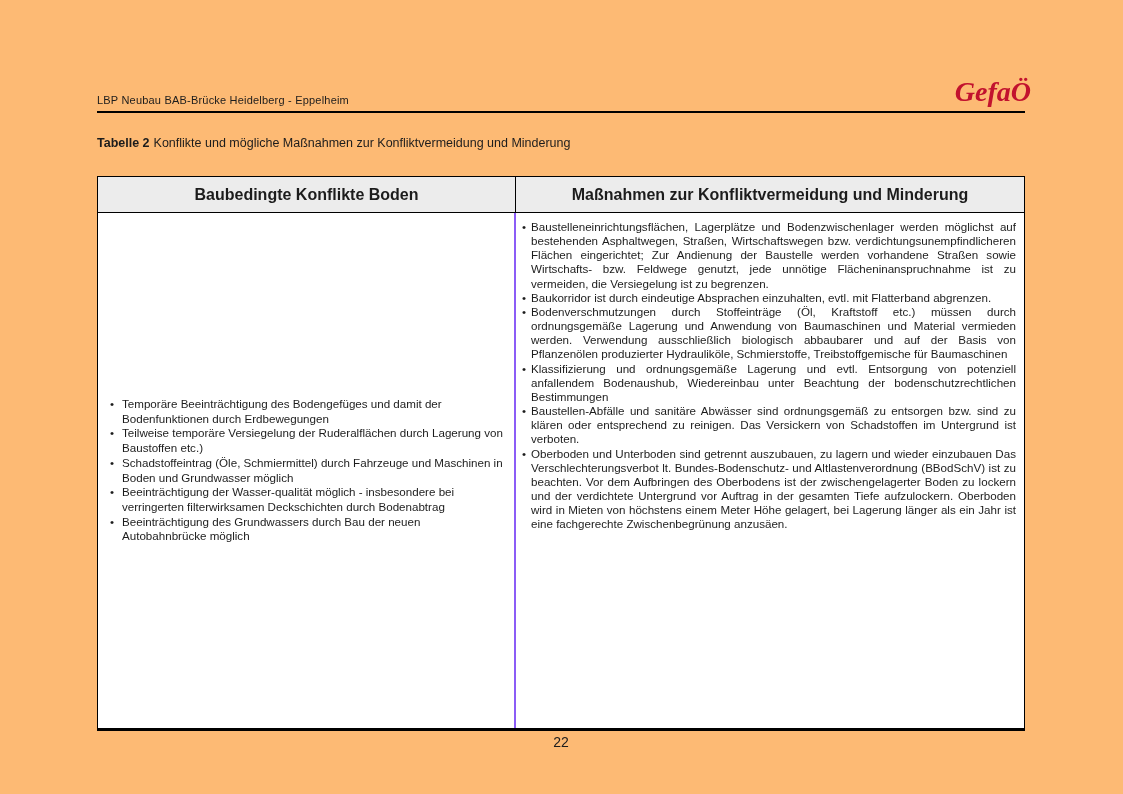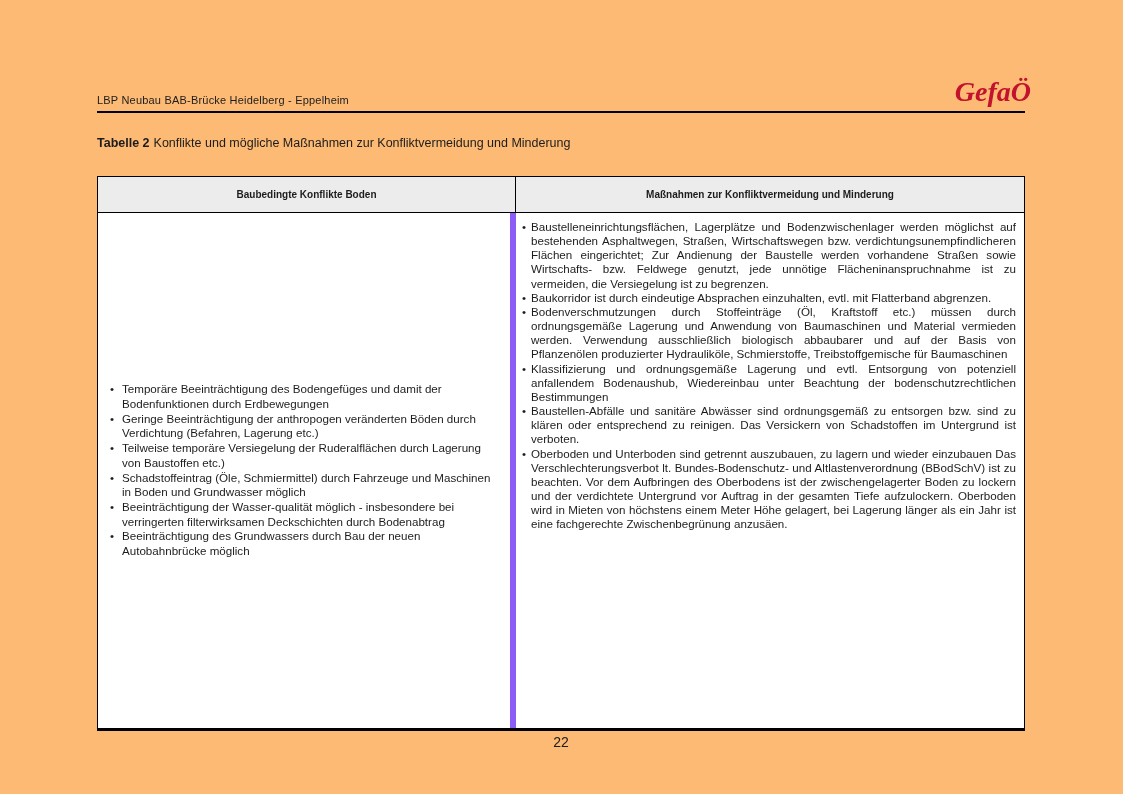--- a/index.html
+++ b/index.html
@@ -63,34 +63,34 @@
     background: #fff;
   }
   .tbl-header {
     display: flex;
     background: #ececec;
     border-bottom: 1px solid #000;
     height: 36px;
   }
   .th {
     font-weight: bold;
-    font-size: 10px;
+    font-size: 16px;
     text-align: center;
     display: flex;
     align-items: center;
     justify-content: center;
     padding: 2px 4px;
   }
   .th-left  { width: 418px; border-right: 1px solid #000; }
   .th-right { flex: 1; }
 
   .tbl-body { display: flex; height: 515px; }
   .td-left {
     width: 418px;
-    border-right: 6px solid #8b5cf6;
+    border-right: 2px solid #8b5cf6;
     display: flex;
     align-items: center;
     padding: 4px 8px 4px 12px;
     overflow: hidden;
   }
   .td-right {
     flex: 1;
     padding: 7px 8px 4px 6px;
     overflow: hidden;
   }
@@ -147,21 +147,20 @@
 
   <div class="tbl">
     <div class="tbl-header">
       <div class="th th-left">Baubedingte Konflikte Boden</div>
       <div class="th th-right">Maßnahmen zur Konfliktvermeidung und Minderung</div>
     </div>
     <div class="tbl-body">
       <div class="td-left">
         <ul class="conflicts">
             <li>Temporäre Beeinträchtigung des Bodengefüges und damit der Bodenfunktionen durch Erdbewegungen</li>
-            <li>Geringe Beeinträchtigung der anthropogen veränderten Böden durch Verdichtung (Befahren, Lagerung etc.)</li>
             <li>Teilweise temporäre Versiegelung der Ruderalflächen durch Lagerung von Baustoffen etc.)</li>
             <li>Schadstoffeintrag (Öle, Schmiermittel) durch Fahrzeuge und Maschinen in Boden und Grundwasser möglich</li>
             <li>Beeinträchtigung der Wasser-qualität möglich - insbesondere bei verringerten filterwirksamen Deckschichten durch Bodenabtrag</li>
             <li>Beeinträchtigung des Grundwassers durch Bau der neuen Autobahnbrücke möglich</li>
           </ul>
       </div>
       <div class="td-right">
         <ul class="measures">
             <li>Baustelleneinrichtungsflächen, Lagerplätze und Bodenzwischenlager werden möglichst auf bestehenden Asphaltwegen, Straßen, Wirtschaftswegen bzw. verdichtungsunempfindlicheren Flächen eingerichtet; Zur Andienung der Baustelle werden vorhandene Straßen sowie Wirtschafts- bzw. Feldwege genutzt, jede unnötige Flächeninanspruchnahme ist zu vermeiden, die Versiegelung ist zu begrenzen.</li>
             <li>Baukorridor ist durch eindeutige Absprachen einzuhalten, evtl. mit Flatterband abgrenzen.</li>

